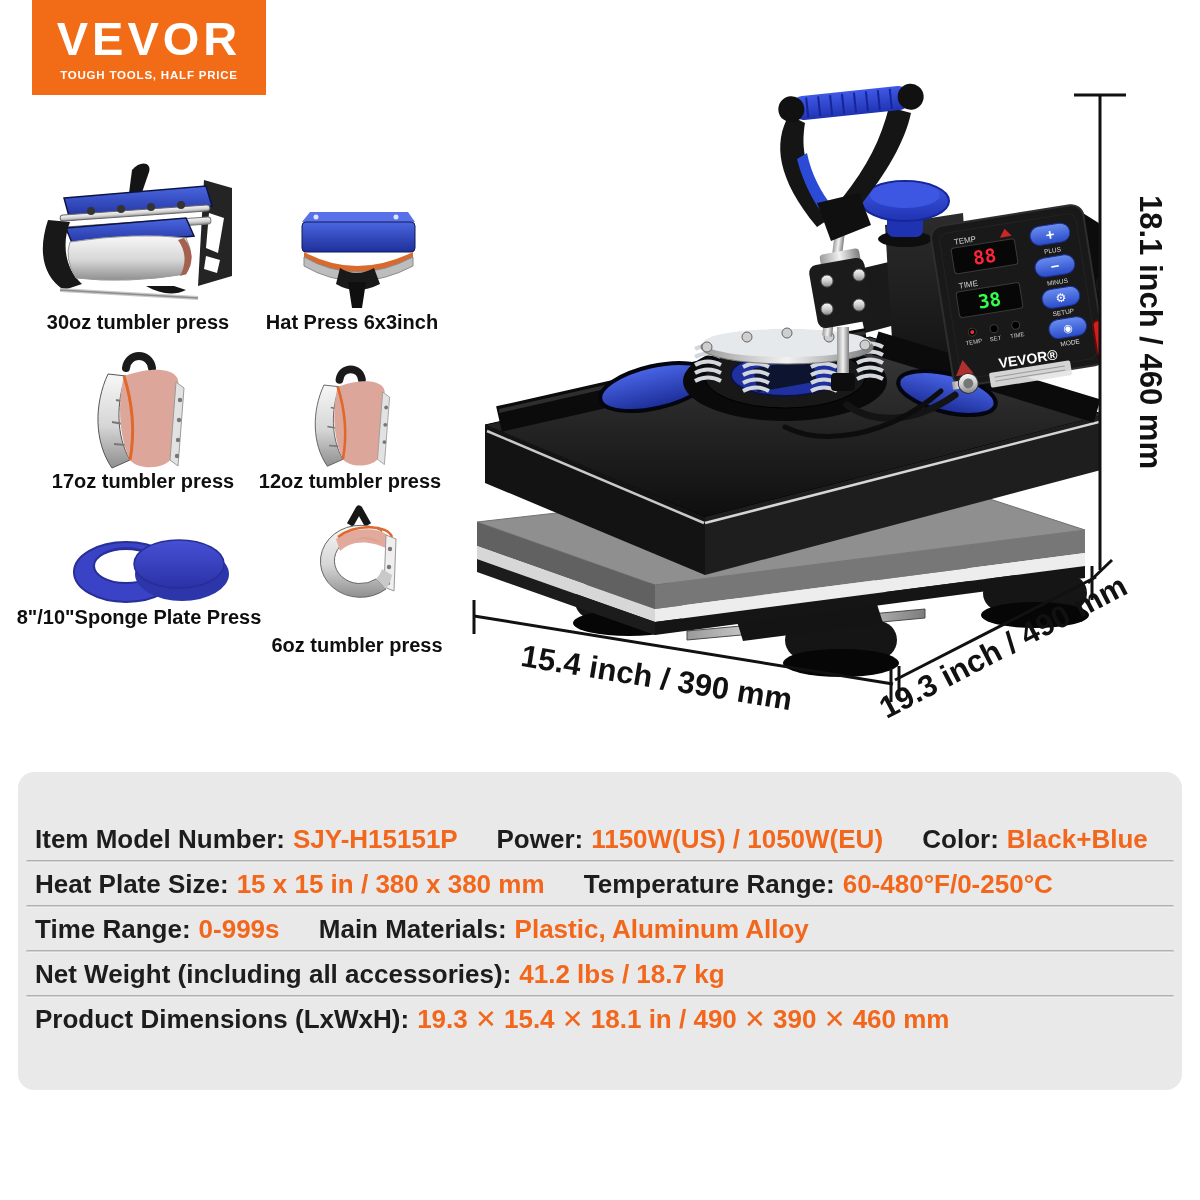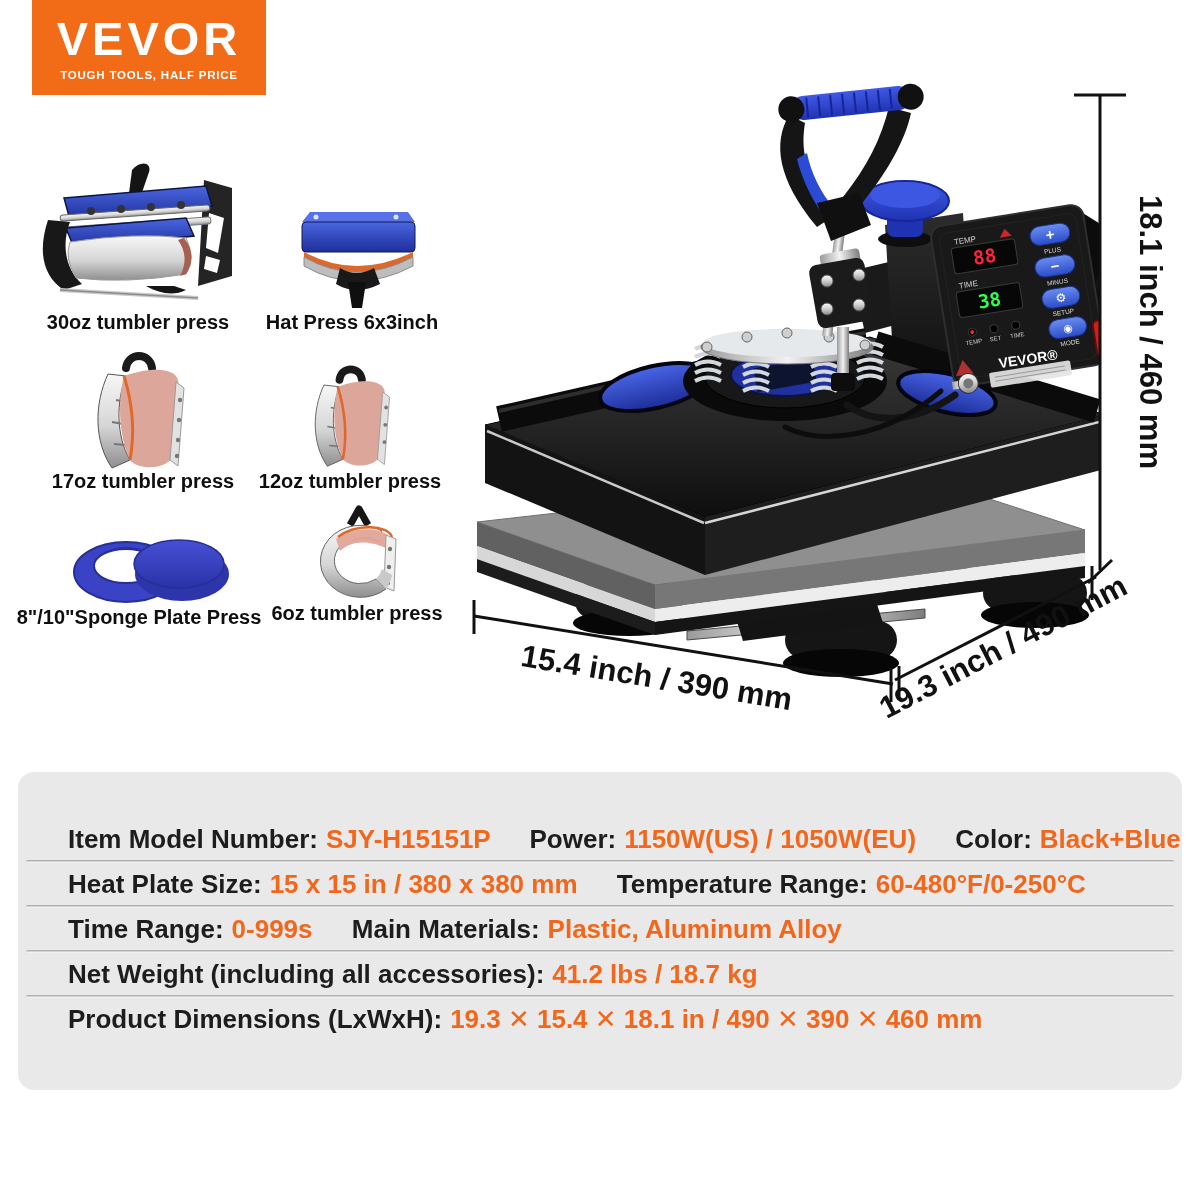--- a/index.html
+++ b/index.html
@@ -13,21 +13,21 @@
   .logo .brand{font-weight:bold;font-size:47px;letter-spacing:4px;line-height:1;}
   .logo .tagline{font-weight:bold;font-size:11.5px;letter-spacing:.8px;margin-top:7px;}
 
   
   .acc-label{position:absolute;font-weight:bold;font-size:20px;color:#0f0f0f;
              white-space:nowrap;transform:translateX(-50%);}
 
   
   .spec-panel{left:18px;top:772px;width:1164px;height:318px;background:#E9E9E9;border-radius:16px;}
   .spec-rows{position:absolute;left:0;top:46px;width:100%;}
-  .spec-row{height:42px;line-height:42px;padding-left:34px;white-space:nowrap;font-size:26px;font-weight:bold;margin-left:16px;}
+  .spec-row{height:42px;line-height:42px;padding-left:17px;white-space:nowrap;font-size:26px;font-weight:bold;}
   .spec-row .lbl{color:#1d1d1d;}
   .spec-row .val{color:#F2671C;margin-left:8px;}
   .spec-row .pair + .pair{margin-left:32px;}
   .divider{height:3px;margin:0 8px;border-radius:2px;
            background:linear-gradient(180deg,#9f9f9f 0%,#c9c9c9 40%,#ffffff 100%);}
 
   svg text{font-family:"Liberation Sans","DejaVu Sans",sans-serif;}
   .led{font-family:"DejaVu Sans Mono",monospace;font-weight:bold;}
 </style>
 </head>
@@ -134,21 +134,21 @@
   <path d="M80,26 A40,36 0 1 0 84,84 L74,74 A26,23 0 1 1 72,36 Z" fill="url(#sil)" stroke="#666"></path>
   <path d="M34,34 C52,20 84,22 88,34 L86,44 C66,34 48,36 38,46 Z" fill="#e2aa9d"></path>
   <path d="M72,36 A26,23 0 0 0 44,40 C56,30 70,30 80,38 Z" fill="#dfa092"></path>
   <path d="M36,32 C54,18 86,20 90,32" stroke="#e0682a" stroke-width="2.5" fill="none"></path>
   <path d="M84,30 L94,34 L92,86 L82,82 Z" fill="#efefef" stroke="#999"></path>
   <circle cx="88" cy="44" r="2.2" fill="#777"></circle>
     <circle cx="87" cy="62" r="2.2" fill="#777"></circle>
     <circle cx="86" cy="78" r="2.2" fill="#777"></circle>
   <path d="M84,84 A40,36 0 0 0 90,70 L80,64 A26,23 0 0 1 74,74 Z" fill="#c9c9c9"></path>
 </svg>
-<div class="acc-label" style="left:357px;top:602px">6oz tumbler press</div>
+<div class="acc-label" style="left:357px;top:634px">6oz tumbler press</div>
 
 <svg class="abs" style="left:455px;top:75px" width="645" height="665" viewBox="0 0 645 665">
   <defs>
     <linearGradient id="mSil" x1="0" y1="0" x2="0" y2="1">
       <stop offset="0" stop-color="#fafafa"></stop>
         <stop offset=".5" stop-color="#cfcfcf"></stop>
         <stop offset="1" stop-color="#8a8a8a"></stop>
     </linearGradient>
     <linearGradient id="mChrome" x1="0" y1="0" x2="1" y2="0">
       <stop offset="0" stop-color="#9a9a9a"></stop>

